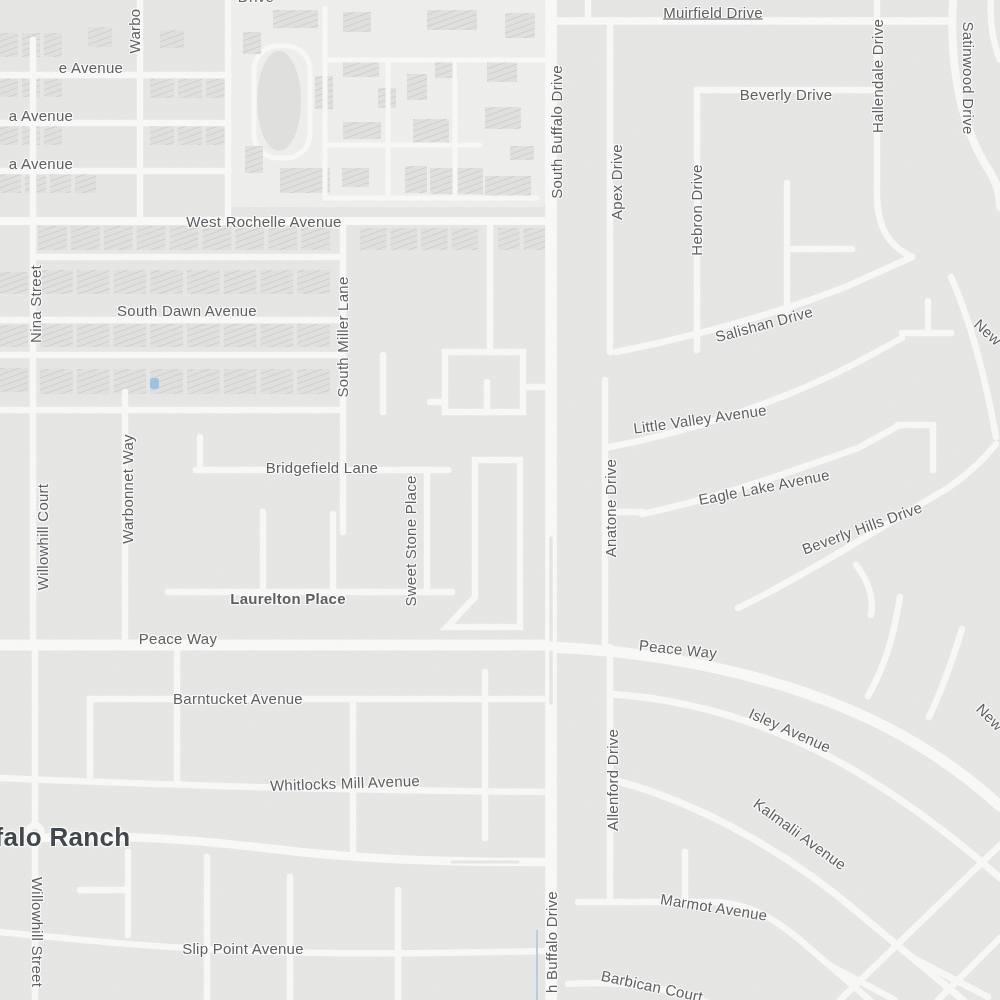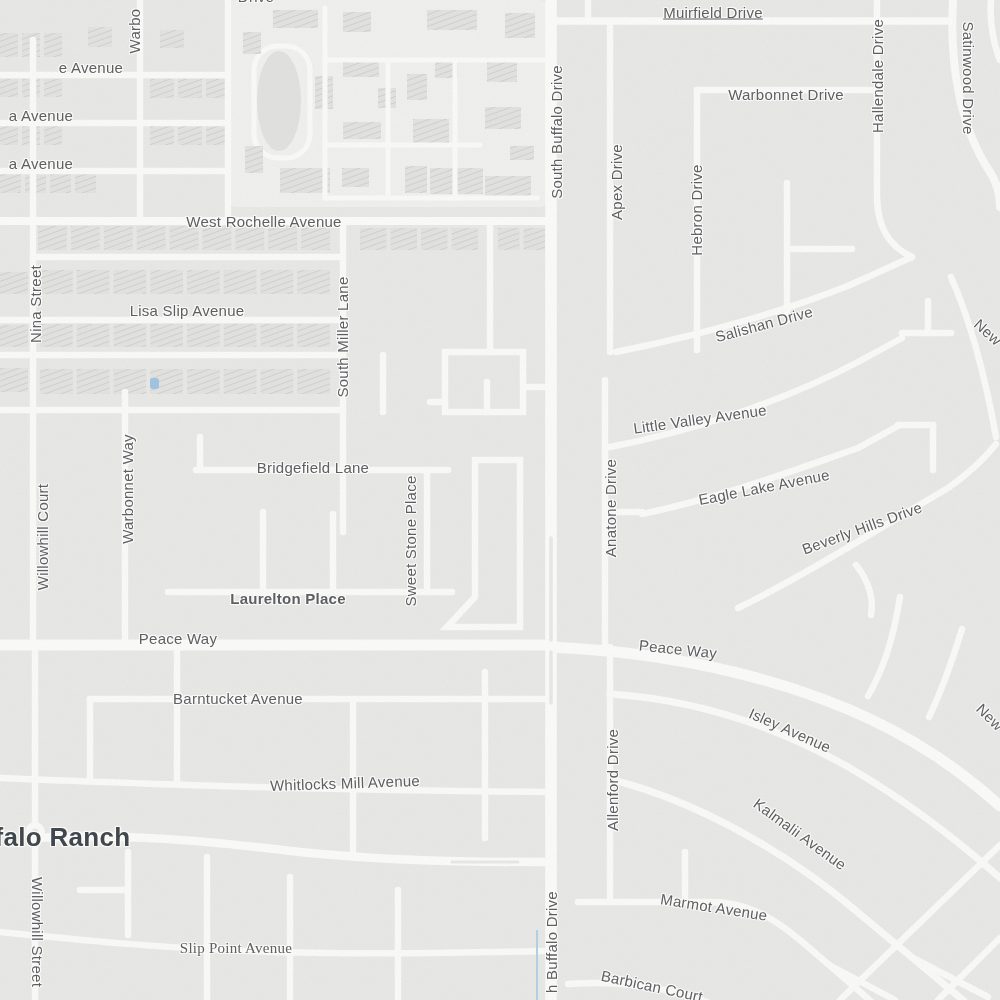--- a/index.html
+++ b/index.html
@@ -248,48 +248,48 @@
   </svg>
 
   <div id="labels-layer">
       <div class="street-label" style="left: 54px; top: 67px; transform: translate(-50%, -50%) rotate(0deg); margin-left: 37px;">e Avenue</div>
       <div class="street-label" style="left: 41px; top: 115px; transform: translate(-50%, -50%) rotate(0deg);">a Avenue</div>
       <div class="street-label" style="left: 41px; top: 163px; transform: translate(-50%, -50%) rotate(0deg);">a Avenue</div>
       <div class="street-label" style="left: 134px; top: 31px; transform: translate(-50%, -50%) rotate(-90deg);">Warbo</div>
       <div class="street-label" style="left: 256px; top: -4px; transform: translate(-50%, -50%) rotate(0deg);">Drive</div>
       <div class="street-label" style="left: 264px; top: 209px; transform: translate(-50%, -50%) rotate(0deg); margin-top: 12px;">West Rochelle Avenue</div>
       <div class="street-label" style="left: 35px; top: 304px; transform: translate(-50%, -50%) rotate(-90deg);">Nina Street</div>
-      <div class="street-label" style="left: 187px; top: 310px; transform: translate(-50%, -50%) rotate(0deg);">Lisa Slip Avenue</div>
+      <div class="street-label" style="left: 187px; top: 310px; transform: translate(-50%, -50%) rotate(0deg);">South Dawn Avenue</div>
       <div class="street-label" style="left: 342px; top: 337px; transform: translate(-50%, -50%) rotate(-90deg);">South Miller Lane</div>
       <div class="street-label" style="left: 713px; top: 12px; transform: translate(-50%, -50%) rotate(0deg); text-decoration: underline;">Muirfield Drive</div>
-      <div class="street-label" style="left: 786px; top: 94px; transform: translate(-50%, -50%) rotate(0deg);">Warbonnet Drive</div>
+      <div class="street-label" style="left: 786px; top: 94px; transform: translate(-50%, -50%) rotate(0deg);">Beverly Drive</div>
       <div class="street-label" style="left: 556px; top: 132px; transform: translate(-50%, -50%) rotate(-90deg);">South Buffalo Drive</div>
       <div class="street-label" style="left: 616px; top: 182px; transform: translate(-50%, -50%) rotate(-90deg);">Apex Drive</div>
       <div class="street-label" style="left: 696px; top: 210px; transform: translate(-50%, -50%) rotate(-90deg);">Hebron Drive</div>
       <div class="street-label" style="left: 877px; top: 76px; transform: translate(-50%, -50%) rotate(-90deg);">Hallendale Drive</div>
       <div class="street-label" style="left: 968px; top: 78px; transform: translate(-50%, -50%) rotate(90deg);">Satinwood Drive</div>
       <div class="street-label" style="left: 764px; top: 324px; transform: translate(-50%, -50%) rotate(-15deg);">Salishan Drive</div>
       <div class="street-label" style="left: 988px; top: 332px; transform: translate(-50%, -50%) rotate(42deg);">New</div>
       <div class="street-label" style="left: 700px; top: 419px; transform: translate(-50%, -50%) rotate(-8deg);">Little Valley Avenue</div>
       <div class="street-label" style="left: 764px; top: 487px; transform: translate(-50%, -50%) rotate(-11deg);">Eagle Lake Avenue</div>
       <div class="street-label" style="left: 862px; top: 528px; transform: translate(-50%, -50%) rotate(-20deg);">Beverly Hills Drive</div>
       <div class="street-label" style="left: 610px; top: 508px; transform: translate(-50%, -50%) rotate(-90deg);">Anatone Drive</div>
-      <div class="street-label" style="left: 313px; top: 467px; transform: translate(-50%, -50%) rotate(0deg);">Bridgefield Lane</div>
+      <div class="street-label" style="left: 322px; top: 467px; transform: translate(-50%, -50%) rotate(0deg);">Bridgefield Lane</div>
       <div class="street-label" style="left: 410px; top: 541px; transform: translate(-50%, -50%) rotate(-90deg);">Sweet Stone Place</div>
       <div class="street-label" style="left: 127px; top: 489px; transform: translate(-50%, -50%) rotate(-90deg);">Warbonnet Way</div>
       <div class="street-label" style="left: 42px; top: 537px; transform: translate(-50%, -50%) rotate(-90deg);">Willowhill Court</div>
       <div class="street-label" style="left: 288px; top: 598px; transform: translate(-50%, -50%) rotate(0deg); font-weight: bold;">Laurelton Place</div>
       <div class="street-label" style="left: 178px; top: 638px; transform: translate(-50%, -50%) rotate(0deg);">Peace Way</div>
       <div class="street-label" style="left: 678px; top: 649px; transform: translate(-50%, -50%) rotate(6deg);">Peace Way</div>
       <div class="street-label" style="left: 238px; top: 698px; transform: translate(-50%, -50%) rotate(0deg);">Barntucket Avenue</div>
       <div class="street-label" style="left: 790px; top: 730px; transform: translate(-50%, -50%) rotate(24deg);">Isley Avenue</div>
       <div class="street-label" style="left: 345px; top: 783px; transform: translate(-50%, -50%) rotate(-2deg);">Whitlocks Mill Avenue</div>
       <div class="street-label" style="left: 612px; top: 780px; transform: translate(-50%, -50%) rotate(-90deg);">Allenford Drive</div>
       <div class="street-label" style="left: 800px; top: 834px; transform: translate(-50%, -50%) rotate(36deg);">Kalmalii Avenue</div>
       <div class="street-label" style="left: 990px; top: 717px; transform: translate(-50%, -50%) rotate(45deg);">New</div>
       <div class="street-label" style="left: 714px; top: 907px; transform: translate(-50%, -50%) rotate(9deg);">Marmot Avenue</div>
       <div class="street-label" style="left: 37px; top: 932px; transform: translate(-50%, -50%) rotate(90deg);">Willowhill Street</div>
-      <div class="street-label" style="left: 236px; top: 948px; transform: translate(-50%, -50%) rotate(0deg); font-family: Liberation Serif, serif;">Slip Point Avenue</div>
+      <div class="street-label" style="left: 243px; top: 948px; transform: translate(-50%, -50%) rotate(0deg);">Slip Point Avenue</div>
       <div class="street-label" style="left: 652px; top: 986px; transform: translate(-50%, -50%) rotate(12deg);">Barbican Court</div>
       <div class="street-label" style="left: 551px; top: 942px; transform: translate(-50%, -50%) rotate(-90deg);">h Buffalo Drive</div>
       <div class="neighborhood-label" style="left: 58px; top: 837px; transform: translate(-50%, -50%);">ffalo Ranch</div>
     </div>
 </div>
 
 </body></html>

